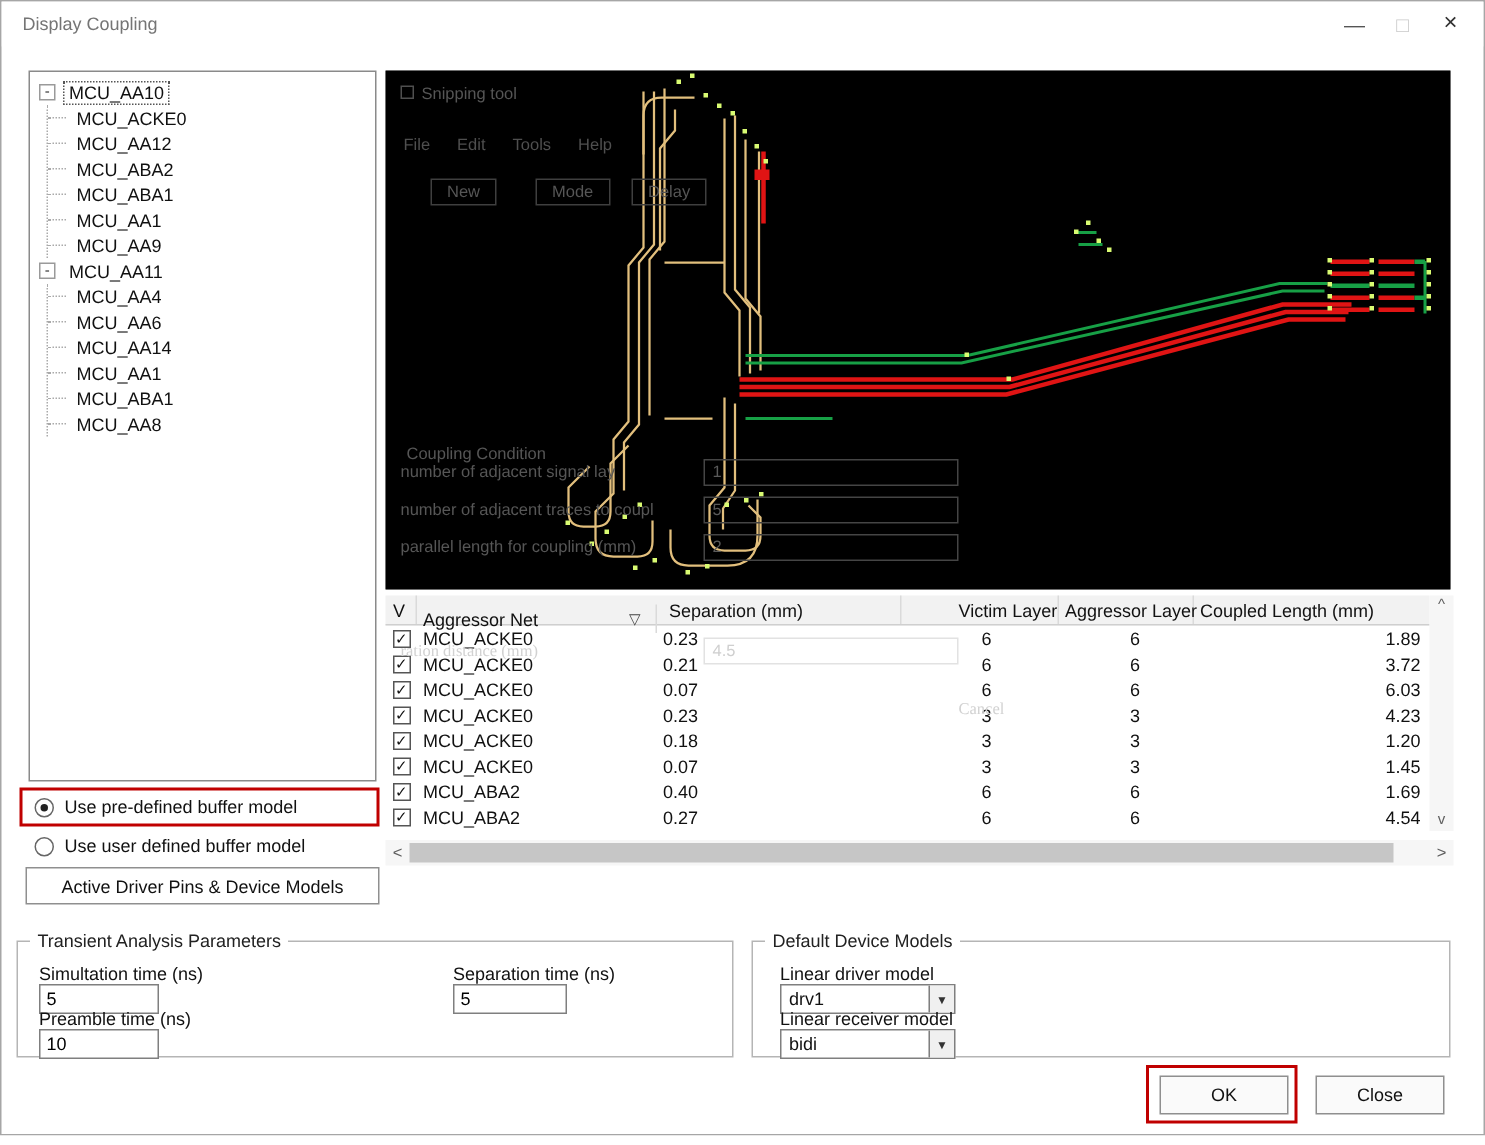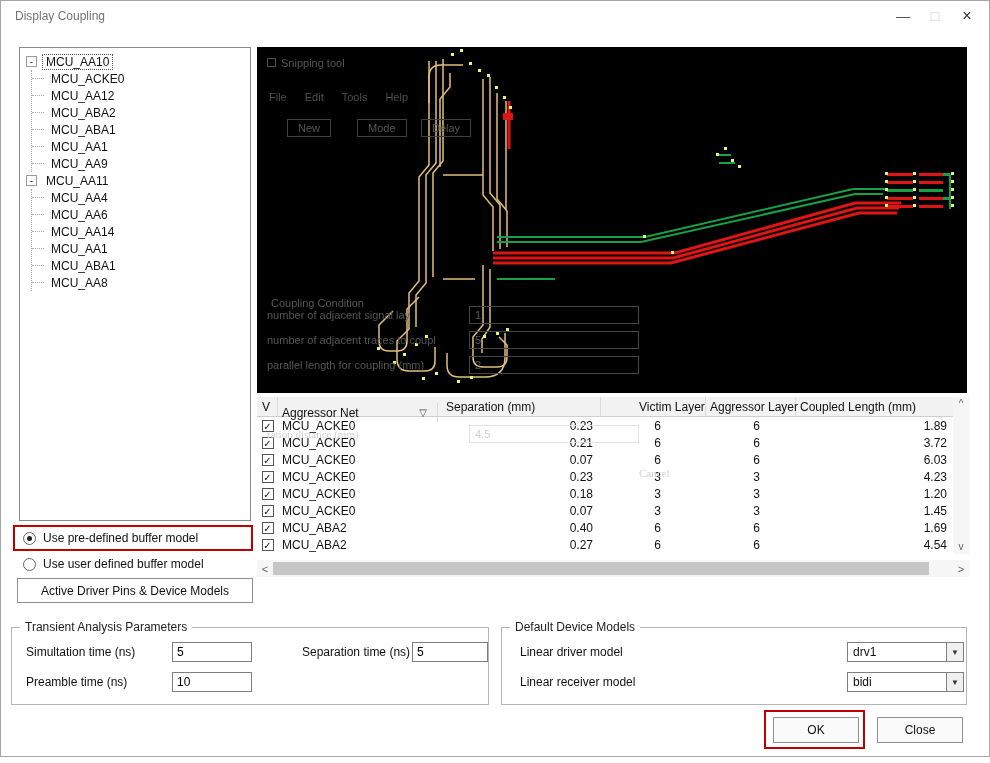--- a/index.html
+++ b/index.html
@@ -55,38 +55,38 @@
   .th-net .sort { margin-left:auto; padding-right:6px; font-size:10px; color:#444; }
   .th-sep { width:163px; padding-left:8px; }
   .th-vic { width:105px; padding-left:38px; }
   .th-agg { width:90px; padding-left:4px; }
   .th-len { width:157px; padding-left:4px; border-right:none; }
   .trow { display:flex; height:17px; width:696px; align-items:center; }
   .c { padding:0 4px; white-space:nowrap; }
   .c-v { width:21px; display:flex; justify-content:center; padding:0; }
   .cb { width:12px; height:12px; border:1px solid #555; font-size:10px; line-height:11px; text-align:center; color:#111; background:#fff; }
   .c-net { width:160px; }
-  .c-sep { width:163px; text-align:right; padding-right:8px; }
+  .c-sep { width:163px; text-align:left; padding-right:8px; }
   .c-vic { width:105px; text-align:right; padding-right:45px; }
   .c-agg { width:90px; text-align:right; padding-right:36px; }
   .c-len { width:157px; text-align:right; padding-right:6px; }
   .vscroll { position:absolute; right:0; top:0; width:16px; height:157px; background:#f6f6f6; display:flex; flex-direction:column; justify-content:space-between; align-items:center; color:#606060; font-size:10px; }
   .vs-arrow { height:14px; line-height:14px; }
 
   
   .hscroll { position:absolute; left:256px; top:559px; width:712px; height:17px; background:#f6f6f6; display:flex; align-items:center; color:#606060; }
   .hs-arrow { width:16px; text-align:center; font-size:11px; }
   .hs-thumb { height:13px; background:#c6c6c6; flex:1; margin-right:24px; }
 
   
   .groupbox { position:absolute; border:1px solid #b5b5b5; }
   .gb-legend { position:absolute; top:-8px; left:8px; background:#fff; padding:0 5px; color:#222; }
   .gb-transient { left:10px; top:626px; width:478px; height:78px; }
   .gb-devmodels { left:500px; top:626px; width:466px; height:78px; }
-  .gb-field { position:absolute; display:flex; align-items:center; }
+  .gb-field { position:absolute; display:flex; align-items:flex-start;flex-direction:column; }
   .txt-input { height:20px; border:1px solid #7f7f7f; background:#fff; font:12px "Liberation Sans", sans-serif; padding-left:4px; }
   .dropdown { position:relative; width:117px; height:20px; border:1px solid #7f7f7f; background:#fff; display:flex; align-items:center; padding-left:5px; }
   .dd-btn { position:absolute; right:0; top:0; width:17px; height:18px; border-left:1px solid #7f7f7f; background:#f0f0f0; display:flex; align-items:center; justify-content:center; font-size:8px; color:#333; }
 
   
   .btn { position:absolute; height:26px; width:86px; border:1px solid #8f8f8f; background:#fafafa; font:12px "Liberation Sans", sans-serif; color:#111; }
   .btn-ok { left:772px; top:716px; }
   .btn-close { left:876px; top:716px; }
 
   

